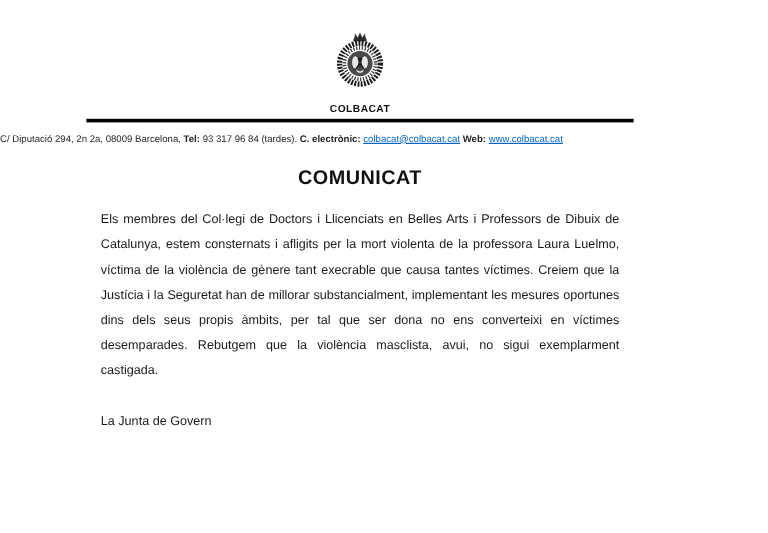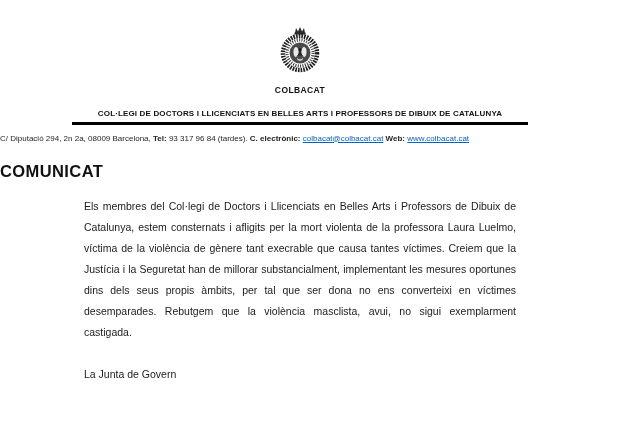--- a/index.html
+++ b/index.html
@@ -44,20 +44,21 @@
     white-space: nowrap;
   }
   .contact-line b { font-weight: 700; }
   .contact-line a {
     color: #0563C1;
     text-decoration: underline;
     cursor: pointer;
   }
   .doc-title {
     margin: 19px 0 0 0;
+    text-align: center;
     font-size: 16.5px;
     font-weight: 700;
     letter-spacing: 0.4px;
     color: #111111;
   }
   .doc-date {
     margin-top: 14px;
     text-align: center;
     font-size: 10.5px;
   }
@@ -92,21 +93,20 @@
         <path d="M17.5 31 Q21 35 24.5 31 L24 34 Q21 36.5 18 34 Z" fill="#dddddd" stroke="#222" stroke-width="0.5"></path>
 
         <circle cx="21" cy="23.5" r="1.6" fill="#1c1c1c"></circle>
         <path d="M21 25 V30 M21 26.5 L18 30.5 M21 26.5 L24 30.5" stroke="#1c1c1c" stroke-width="1" fill="none"></path>
       </svg>
     </span>
   </div>
 
   <div class="org-short">COLBACAT</div>
 
-  <div class="org-full">COL·LEGI DE DOCTORS I LLICENCIATS EN BELLES ARTS I PROFESSORS DE DIBUIX DE CATALUNYA</div>
 
   <div class="header-rule"></div>
 
   <div class="contact-line">
     <span>C/ Diputació 294, 2n 2a, 08009 Barcelona,</span>
     <b>Tel:</b>
     <span>93 317 96 84 (tardes).</span>
     <b>C. electrònic:</b>
     <a href="#">colbacat@colbacat.cat</a>
     <b>Web:</b>

